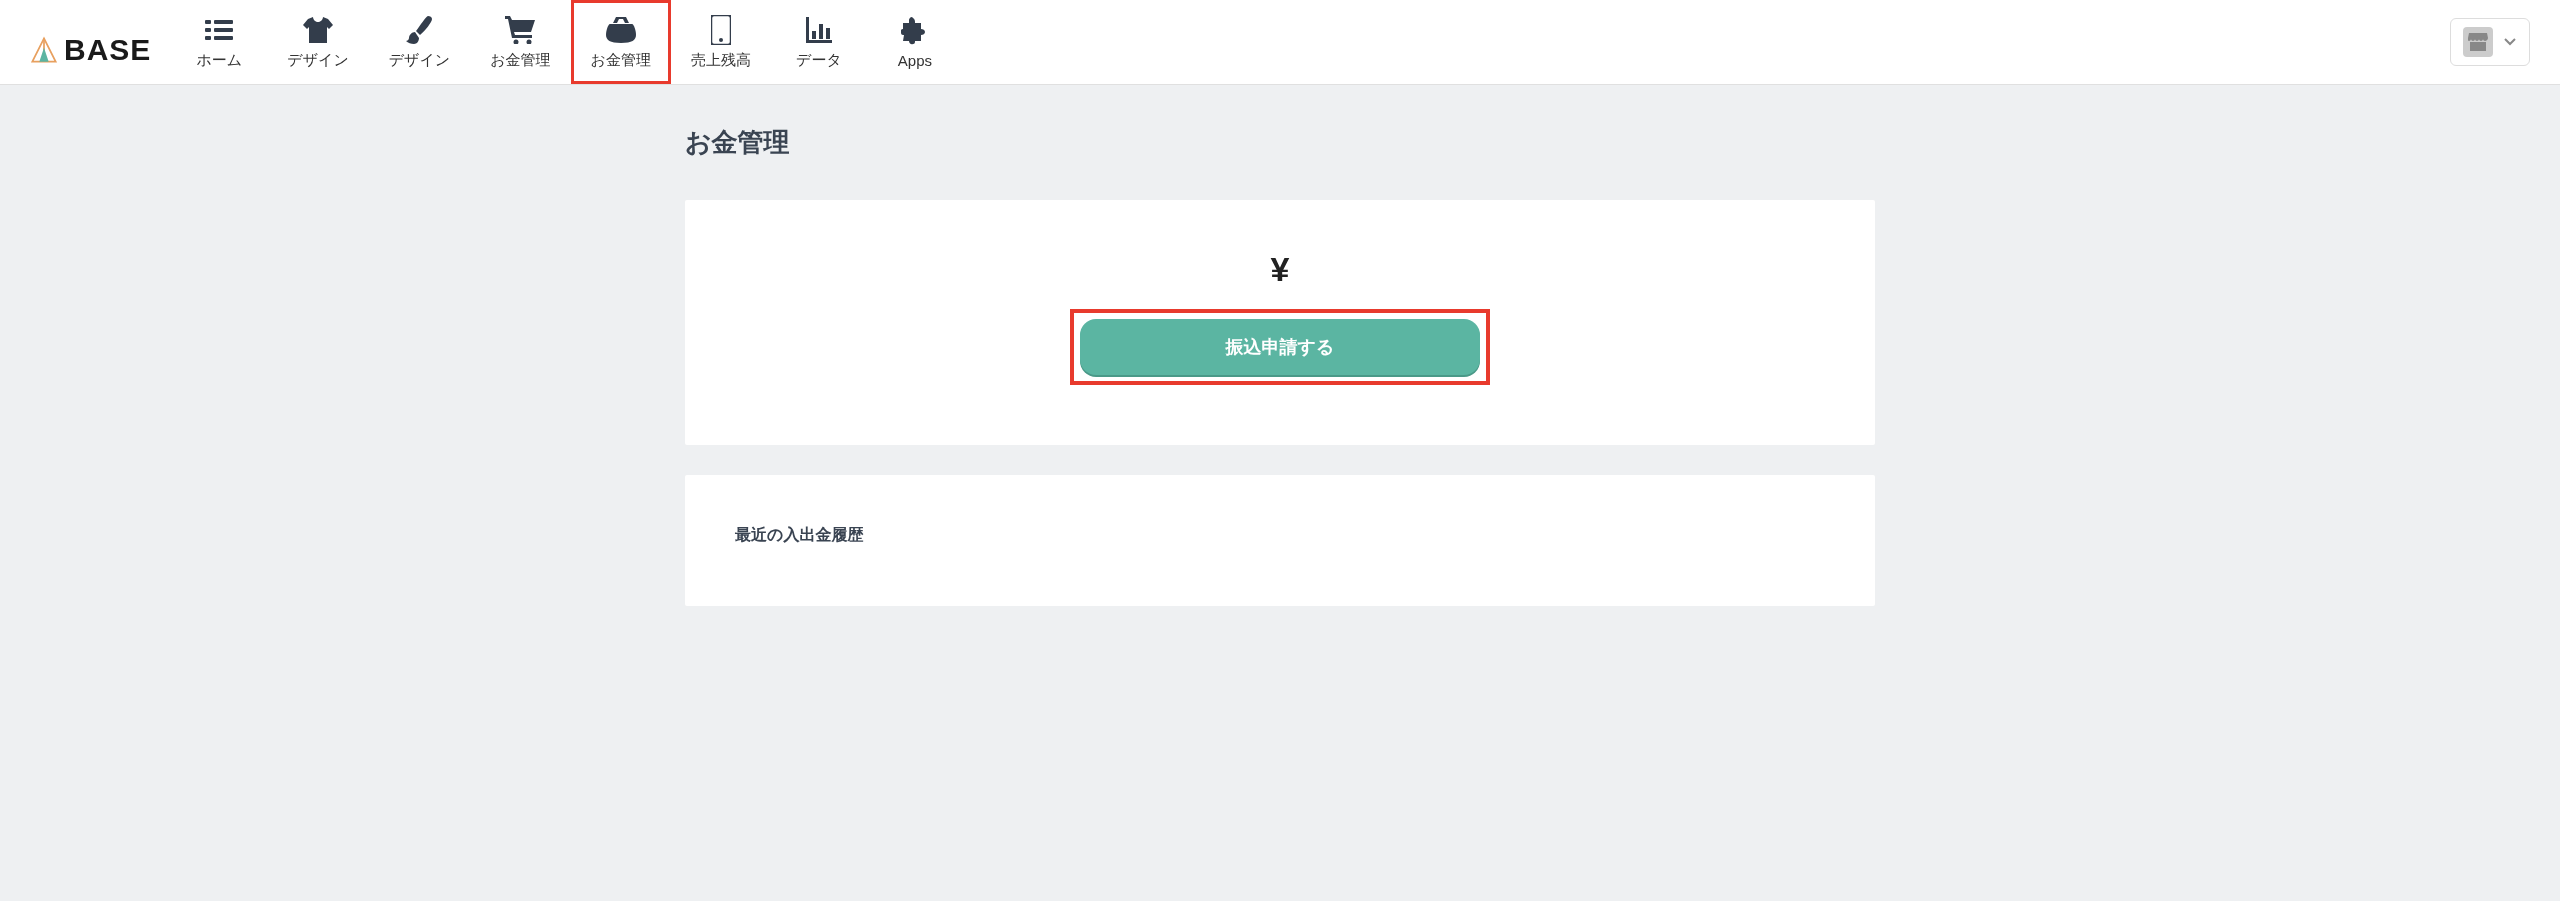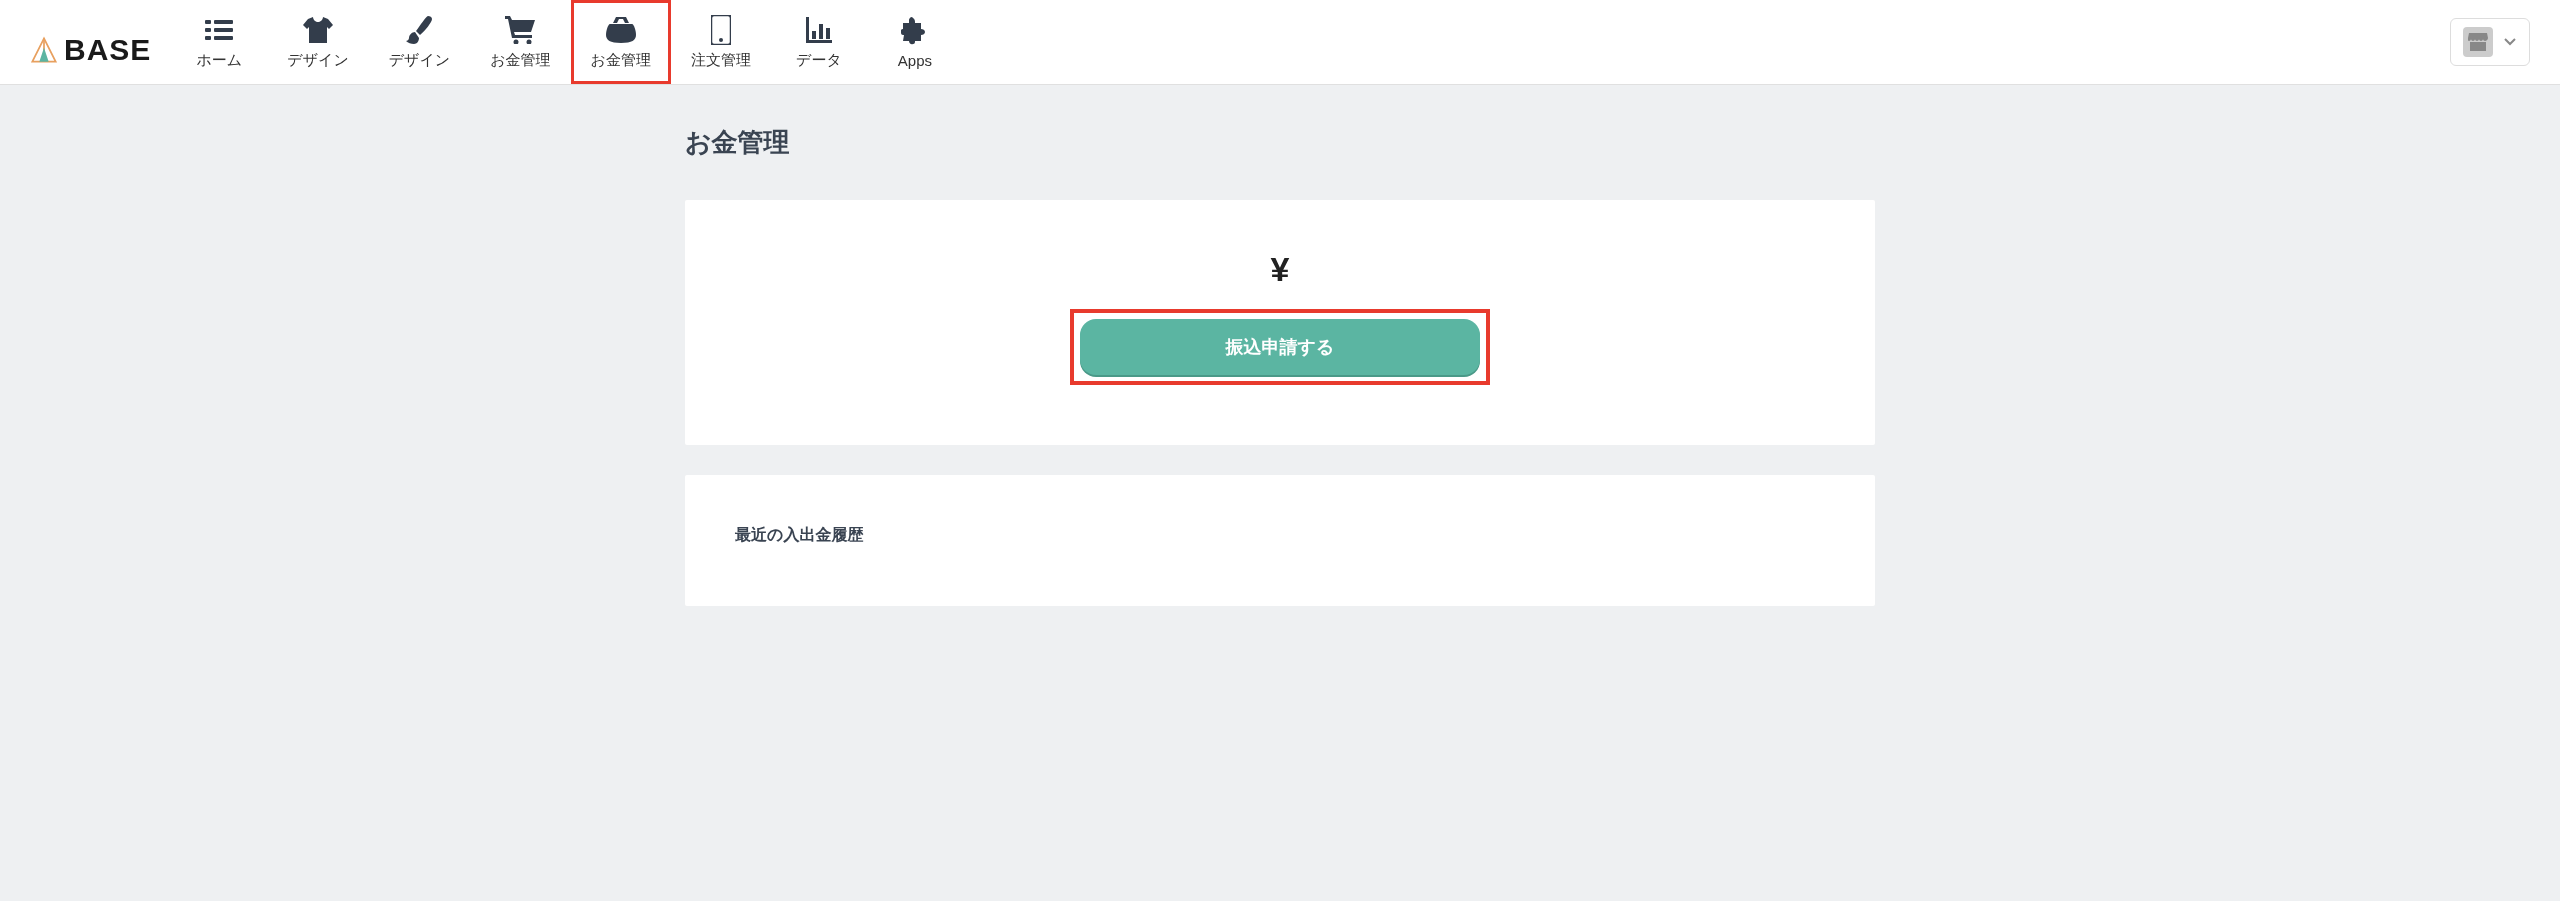--- a/index.html
+++ b/index.html
@@ -238,21 +238,21 @@
       <span class="nav-label">お金管理</span>
     </div>
 
     <div class="nav-item">
       <div class="nav-icon">
         <svg width="20" height="30" viewBox="0 0 20 30" fill="currentColor">
           <rect x="0" y="0" width="20" height="30" rx="3" fill="none" stroke="currentColor" stroke-width="2.5"></rect>
           <circle cx="10" cy="25" r="2"></circle>
         </svg>
       </div>
-      <span class="nav-label">注文管理</span>
+      <span class="nav-label">売上残高</span>
     </div>
 
     <div class="nav-item">
       <div class="nav-icon">
         <svg width="26" height="26" viewBox="0 0 26 26" fill="currentColor">
           <rect x="0" y="0" width="3" height="26"></rect>
             <rect x="0" y="23" width="26" height="3"></rect>
           <rect x="6" y="14" width="4" height="8"></rect>
             <rect x="13" y="7" width="4" height="15"></rect>
             <rect x="20" y="11" width="4" height="11"></rect>

